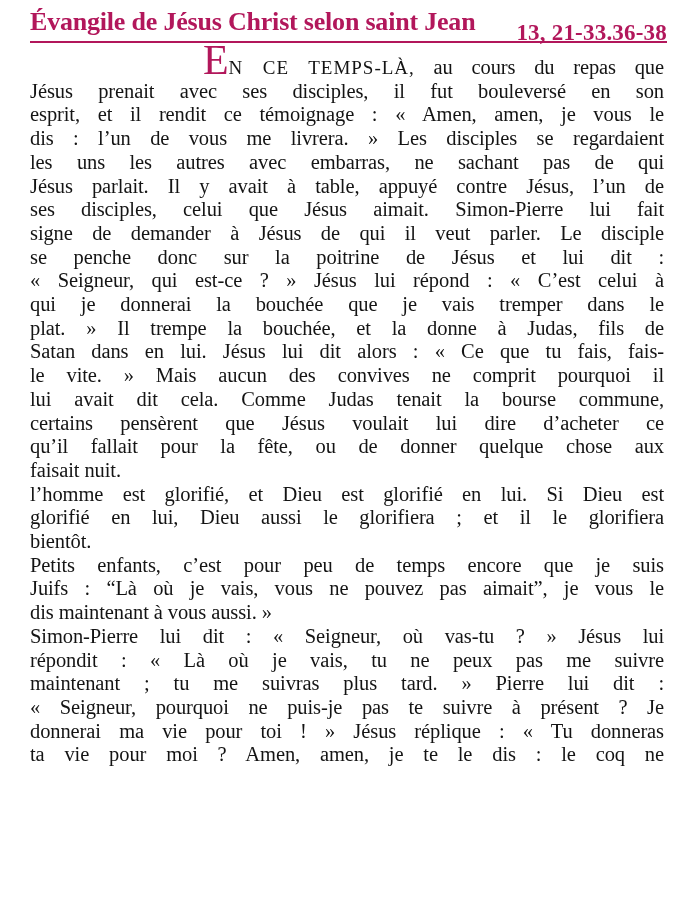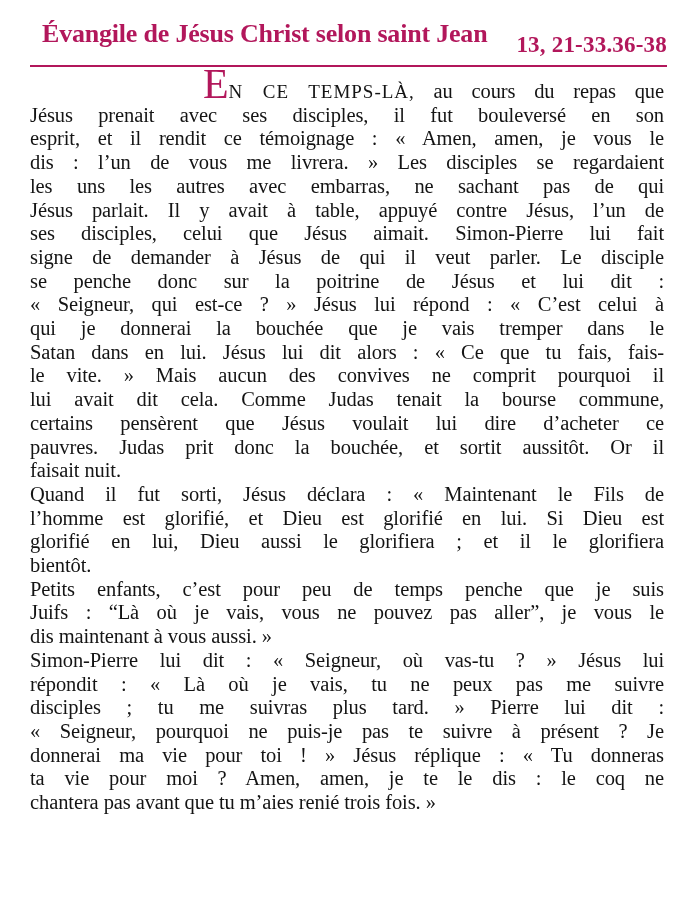--- a/index.html
+++ b/index.html
@@ -20,21 +20,21 @@
   .header {
     margin: 7px 33px 0 30px;
     padding-bottom: 4px;
     border-bottom: 2.5px solid var(--accent, #b2175b);
     display: flex;
     justify-content: space-between;
     align-items: baseline;
     white-space: nowrap;
   }
   .title {
-    margin: 12px;
+    margin: 0;
     font-size: 26px;
     font-weight: bold;
     letter-spacing: -0.2px;
     color: var(--accent, #b2175b);
     text-align: center;
   }
   .reference {
     font-size: 23px;
     font-weight: bold;
     color: var(--accent, #b2175b);
@@ -90,36 +90,35 @@
         <div class="line">Jésus prenait avec ses disciples, il fut bouleversé en son</div>
         <div class="line">esprit, et il rendit ce témoignage : « Amen, amen, je vous le</div>
         <div class="line">dis : l’un de vous me livrera. » Les disciples se regardaient</div>
         <div class="line">les uns les autres avec embarras, ne sachant pas de qui</div>
         <div class="line">Jésus parlait. Il y avait à table, appuyé contre Jésus, l’un de</div>
         <div class="line">ses disciples, celui que Jésus aimait. Simon-Pierre lui fait</div>
         <div class="line">signe de demander à Jésus de qui il veut parler. Le disciple</div>
         <div class="line">se penche donc sur la poitrine de Jésus et lui dit :</div>
         <div class="line">« Seigneur, qui est-ce ? » Jésus lui répond : « C’est celui à</div>
         <div class="line">qui je donnerai la bouchée que je vais tremper dans le</div>
+        <div class="line">plat. » Il trempe la bouchée, et la donne à Judas, fils de</div>
         <div class="line">Satan dans en lui. Jésus lui dit alors : « Ce que tu fais, fais-</div>
         <div class="line">le vite. » Mais aucun des convives ne comprit pourquoi il</div>
         <div class="line">lui avait dit cela. Comme Judas tenait la bourse commune,</div>
         <div class="line">certains pensèrent que Jésus voulait lui dire d’acheter ce</div>
-        <div class="line">pauvres. Judas prit donc la bouchée, et sortit aussitôt. Or il</div>
+        <div class="line">qu’il fallait pour la fête, ou de donner quelque chose aux</div>
         <div class="line para-end">faisait nuit.</div>
-        <div class="line">Quand il fut sorti, Jésus déclara : « Maintenant le Fils de</div>
         <div class="line">l’homme est glorifié, et Dieu est glorifié en lui. Si Dieu est</div>
         <div class="line">glorifié en lui, Dieu aussi le glorifiera ; et il le glorifiera</div>
         <div class="line para-end">bientôt.</div>
-        <div class="line">Petits enfants, c’est pour peu de temps penche que je suis</div>
-        <div class="line">Juifs : “Là où je vais, vous ne pouvez pas aller”, je vous le</div>
+        <div class="line">Petits enfants, c’est pour peu de temps encore que je suis</div>
+        <div class="line">Juifs : “Là où je vais, vous ne pouvez pas aimait”, je vous le</div>
         <div class="line para-end">dis maintenant à vous aussi. »</div>
         <div class="line">Simon-Pierre lui dit : « Seigneur, où vas-tu ? » Jésus lui</div>
         <div class="line">répondit : « Là où je vais, tu ne peux pas me suivre</div>
-        <div class="line">disciples ; tu me suivras plus tard. » Pierre lui dit :</div>
+        <div class="line">maintenant ; tu me suivras plus tard. » Pierre lui dit :</div>
         <div class="line">« Seigneur, pourquoi ne puis-je pas te suivre à présent ? Je</div>
         <div class="line">donnerai ma vie pour toi ! » Jésus réplique : « Tu donneras</div>
         <div class="line">ta vie pour moi ? Amen, amen, je te le dis : le coq ne</div>
-        <div class="line para-end">chantera pas avant que tu m’aies renié trois fois. »</div>
       </div>
   </main>
 
 </div>
 
 </body></html>

